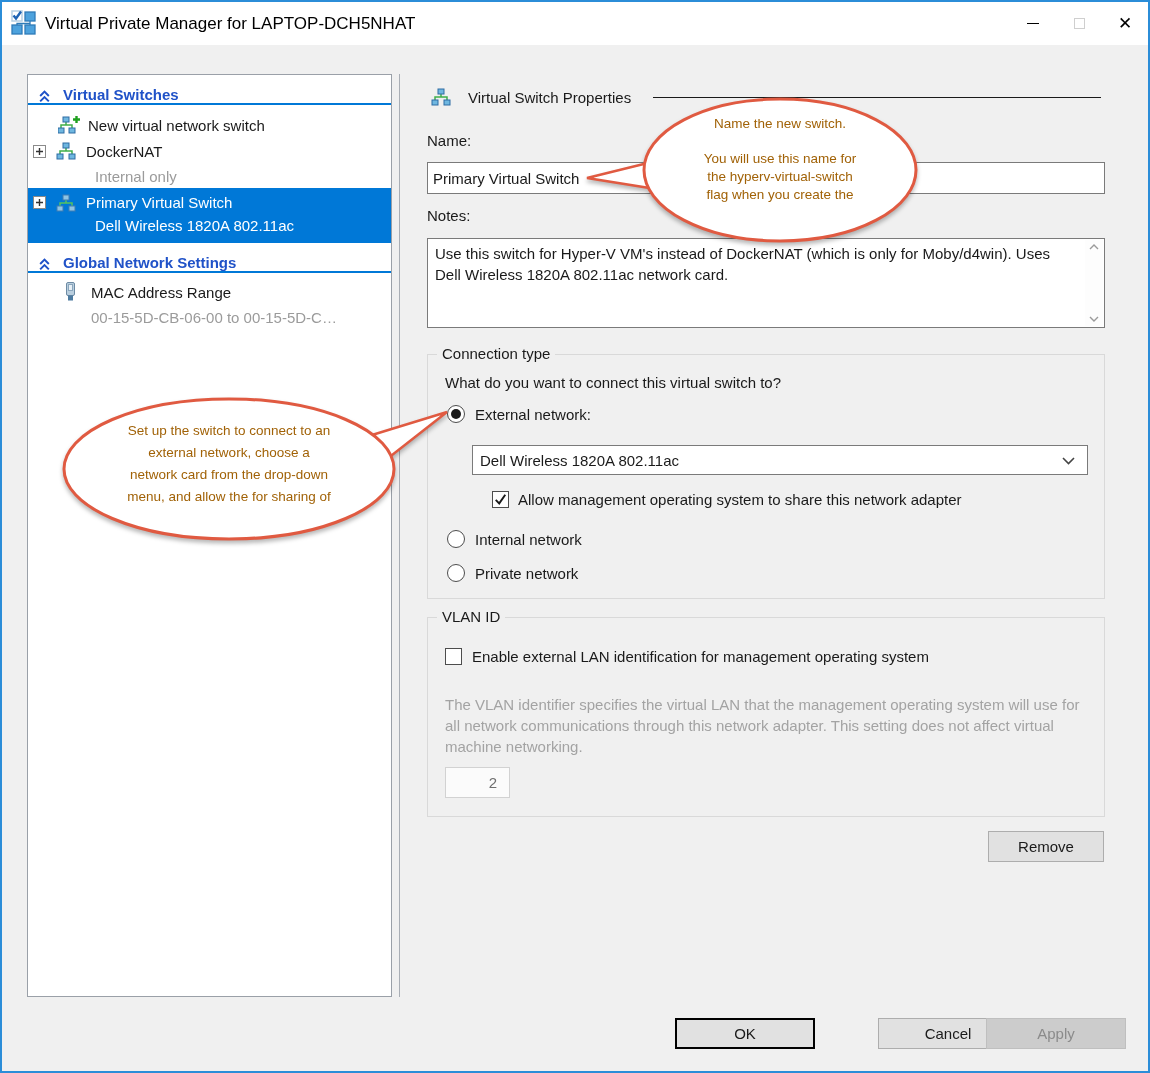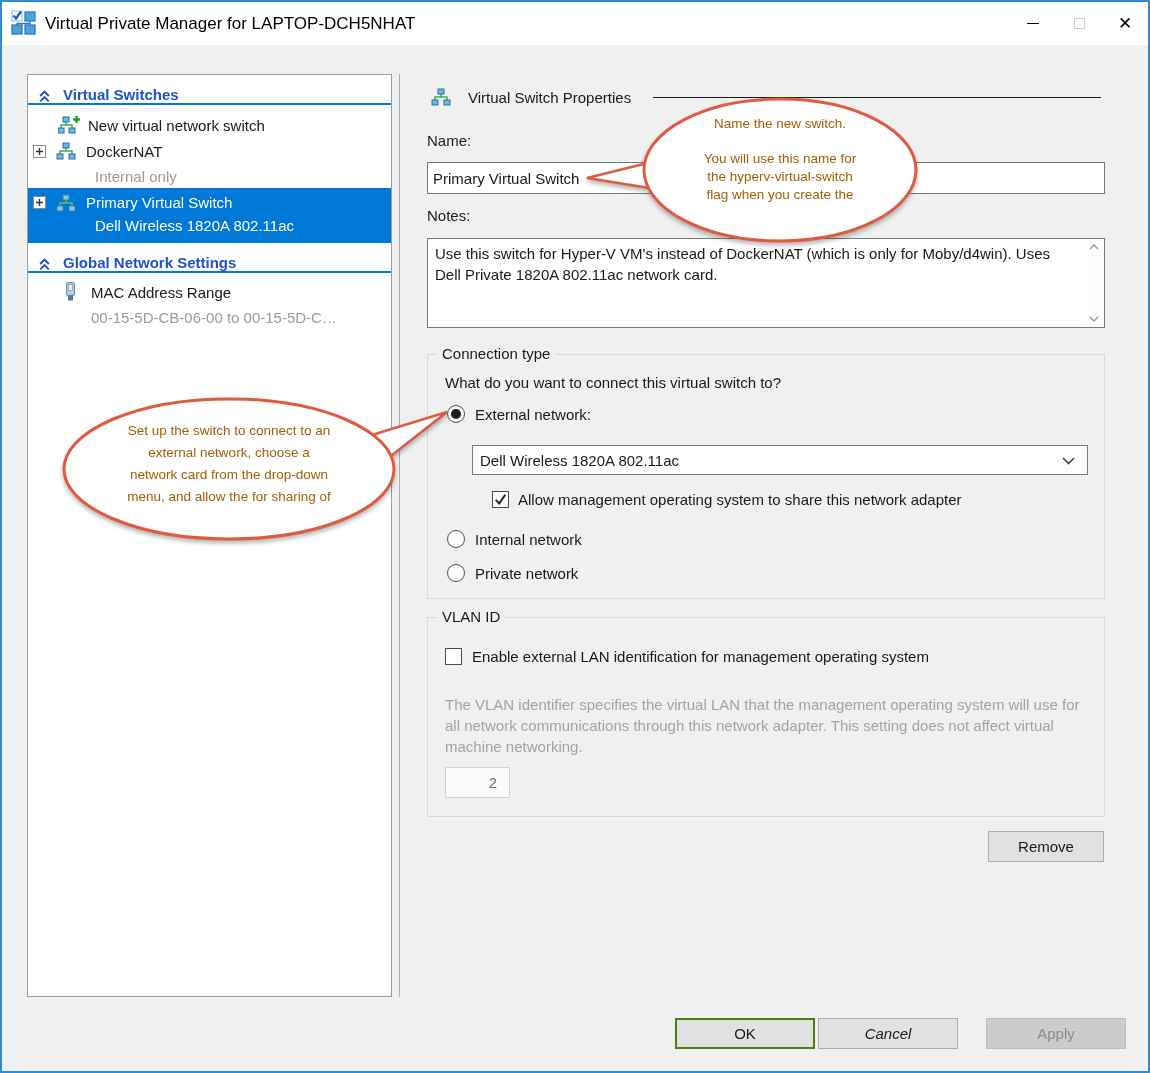--- a/index.html
+++ b/index.html
@@ -75,21 +75,21 @@
     position:absolute; left:470px; top:443px; width:616px; height:30px;
     background:#fff; border:1px solid #7a7a7a; display:flex; align-items:center;
     font-size:15px; color:#1a1a1a; padding-left:7px;
   }
   .dropdown .dd-chev { position:absolute; right:12px; top:11px; }
   .btn {
     position:absolute; background:#e1e1e1; border:1px solid #adadad;
     display:flex; align-items:center; justify-content:center;
     font-size:15px; color:#1a1a1a;
   }
-  .btn.focused { border:2px solid #4d7c0f; }
+  .btn.focused { border:2px solid #000000; }
   .btn.disabled { background:#cccccc; border-color:#bfbfbf; color:#8b8b8b; }
   
   .callout-svg { position:absolute; filter:drop-shadow(0 3px 2px rgba(0,0,0,0.28)); }
   .callout-text { position:absolute; text-align:center; font-size:13.5px; color:#a16207; z-index:5; }
   .c1-line { line-height:18px; }
   .c1-gap { height:17px; }
   .c2-line { line-height:22px; }
 </style>
 </head>
 <body>
@@ -203,21 +203,21 @@
     </svg>
     <span class="ph-label">Virtual Switch Properties</span>
     <div class="rule"></div>
   </div>
 
   <div class="lbl" style="left:425px; top:130px;">Name:</div>
   <input class="txtinput" style="left: 425px; top: 160px; width: 678px; height: 32px;" value="Primary Virtual Switch">
 
   <div class="lbl" style="left:425px; top:205px;">Notes:</div>
   <div class="notesbox">
-    <span>Use this switch for Hyper-V VM's instead of DockerNAT (which is only for Moby/d4win). Uses Dell Private 1820A 802.11ac network card.</span>
+    <span>Use this switch for Hyper-V VM's instead of DockerNAT (which is only for Moby/d4win). Uses Dell Wireless 1820A 802.11ac network card.</span>
     <div class="vscroll">
       <svg width="10" height="6" viewBox="0 0 10 6">
           <polyline points="1,5 5,1 9,5" fill="none" stroke="#9a9a9a" stroke-width="1.4"></polyline>
         </svg>
       <svg width="10" height="6" viewBox="0 0 10 6">
           <polyline points="1,1 5,5 9,1" fill="none" stroke="#9a9a9a" stroke-width="1.4"></polyline>
         </svg>
     </div>
   </div>
 
@@ -257,21 +257,21 @@
   <div class="lbl graytxt" style="left:443px; top:692px; width:645px; line-height:21px;">The VLAN identifier specifies the virtual LAN that the management operating system will use for all network communications through this network adapter. This setting does not affect virtual machine networking.</div>
   <div class="txtinput graytxt" style="left:443px; top:765px; width:65px; height:31px; border-color:#d2d2d2; background:#fbfbfb; text-align:right; padding-right:12px; line-height:29px; color:#6f6f6f;">2</div>
 
   <div class="btn" style="left:986px; top:829px; width:116px; height:31px;">
     <span>Remove</span>
   </div>
 
   <div class="btn focused" style="left:673px; top:1016px; width:140px; height:31px;">
     <span>OK</span>
   </div>
-  <div class="btn" style="left:816px; top:1016px; width:140px; height:31px;font-style:italic;">
+  <div class="btn" style="left:876px; top:1016px; width:140px; height:31px;">
     <span>Cancel</span>
   </div>
   <div class="btn disabled" style="left:984px; top:1016px; width:140px; height:31px;">
     <span>Apply</span>
   </div>
 
   <svg class="callout-svg" style="left:560px; top:90px; z-index:4;" width="375" height="160" viewBox="0 0 375 160">
     <polygon points="98,68 25,86 100,98" fill="#fff" stroke="#e05a41" stroke-width="2.5"></polygon>
     <ellipse cx="218" cy="78" rx="136" ry="71" fill="#fff" stroke="#e05a41" stroke-width="3"></ellipse>
   </svg>

